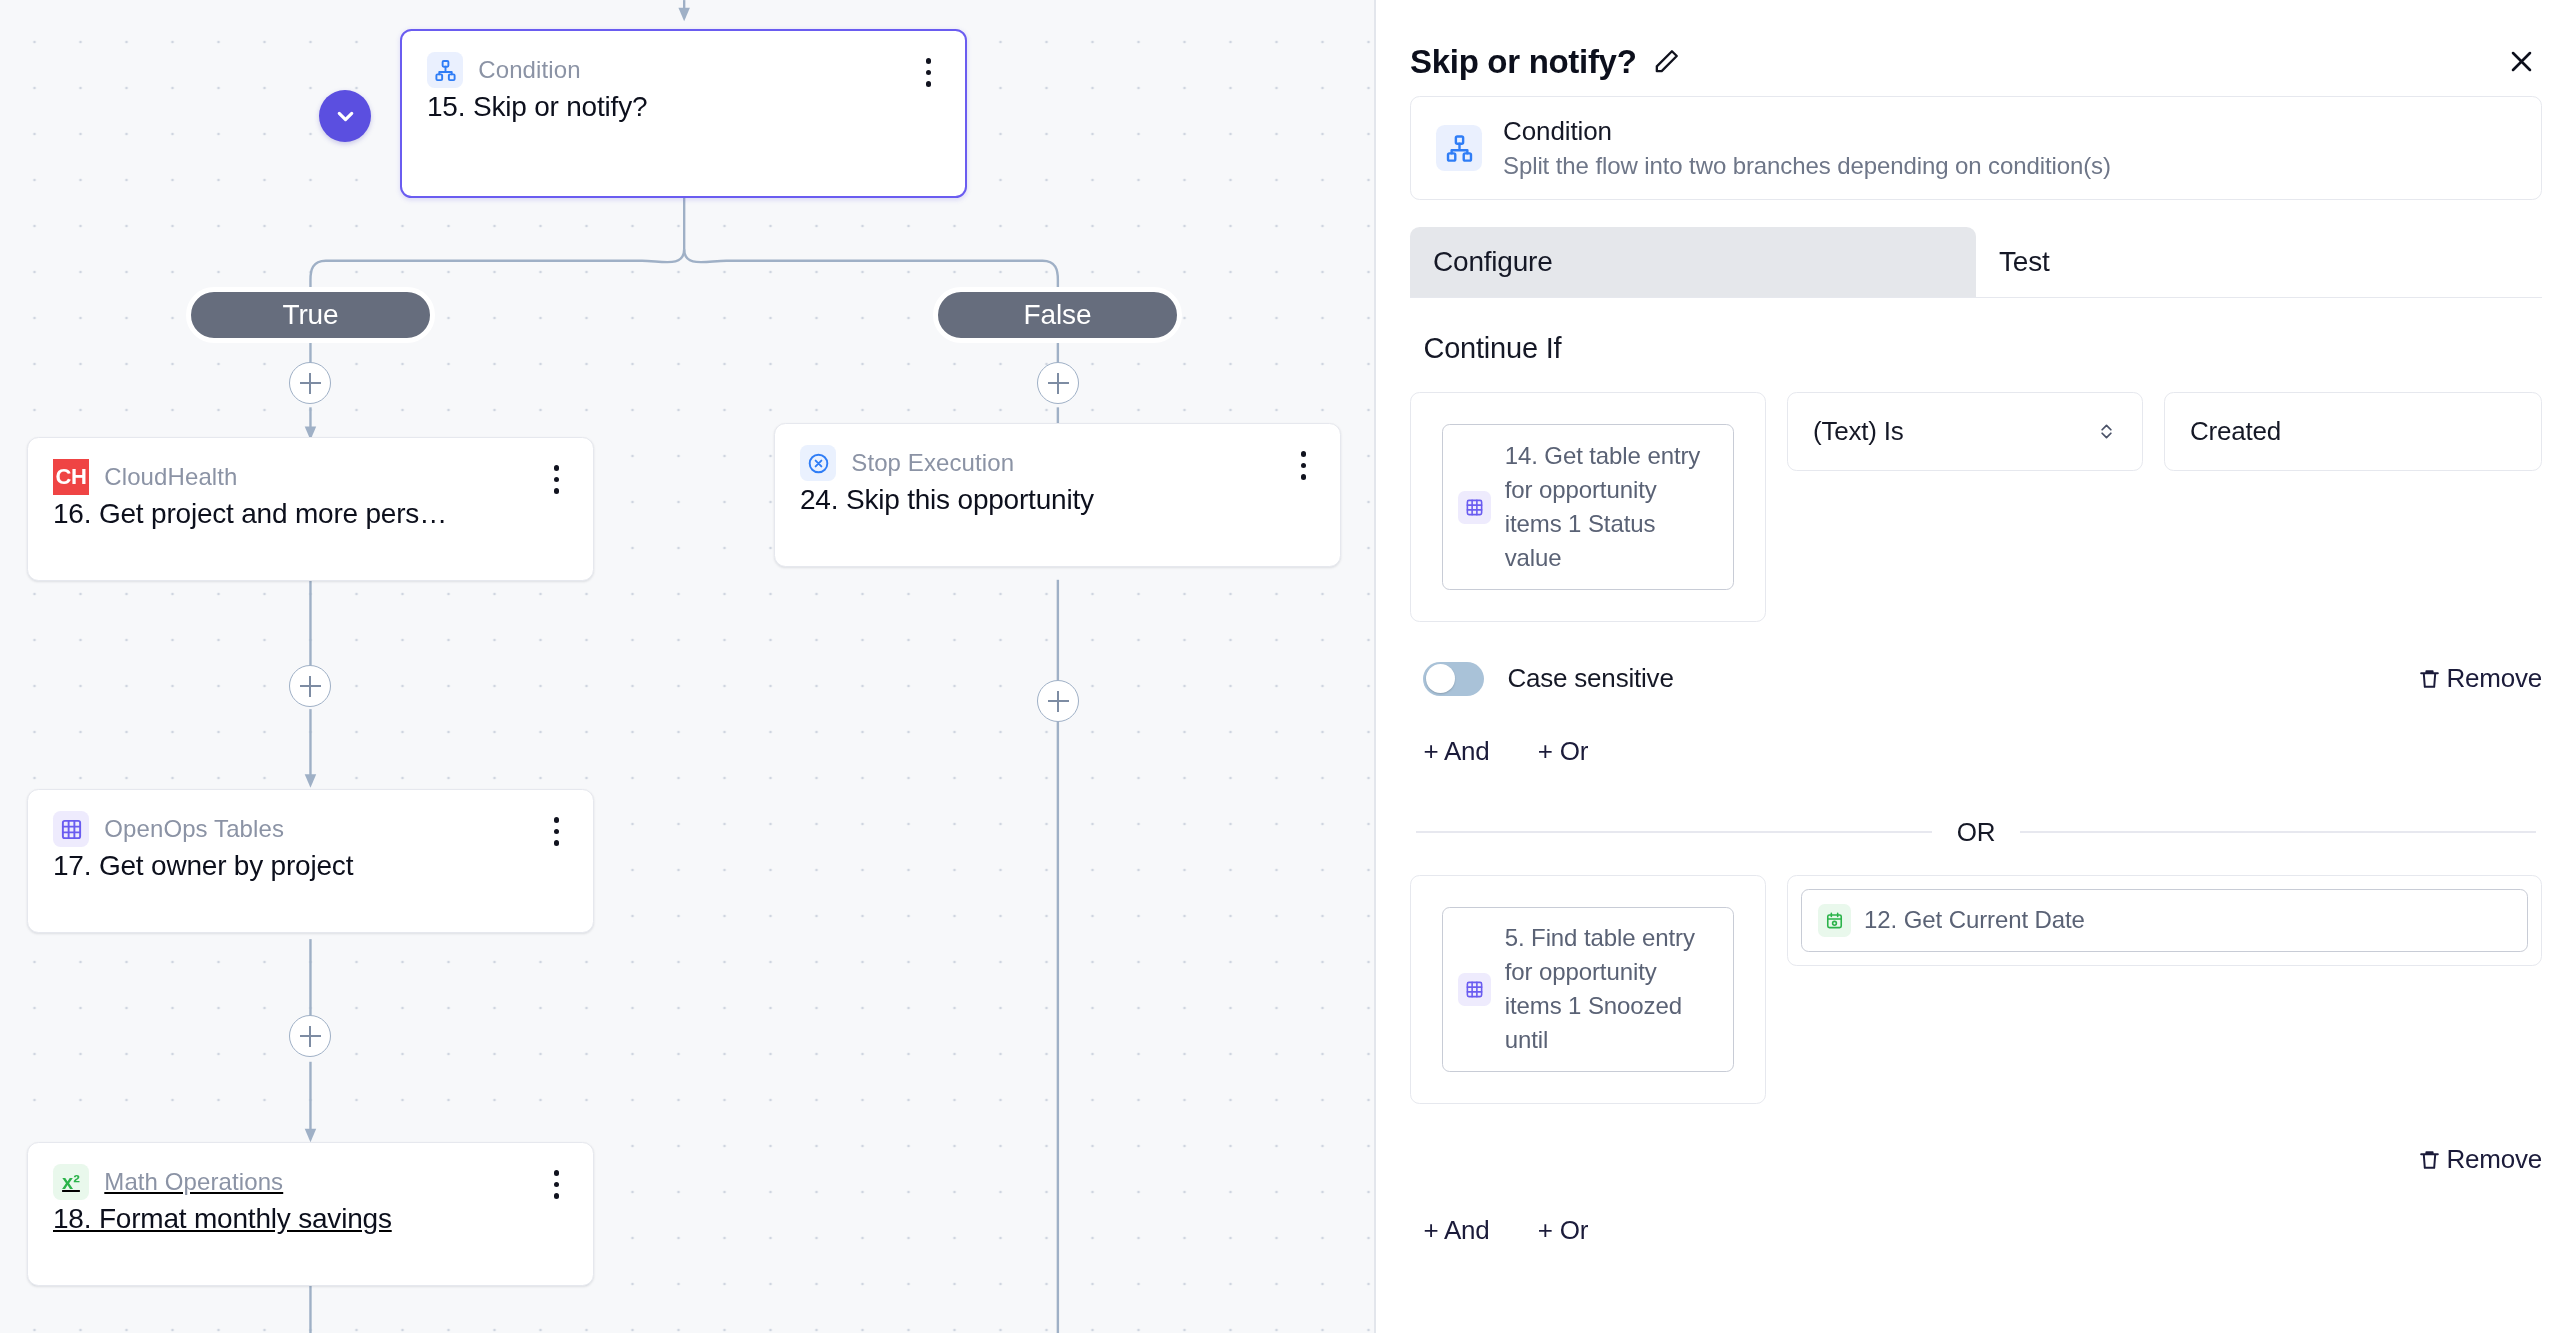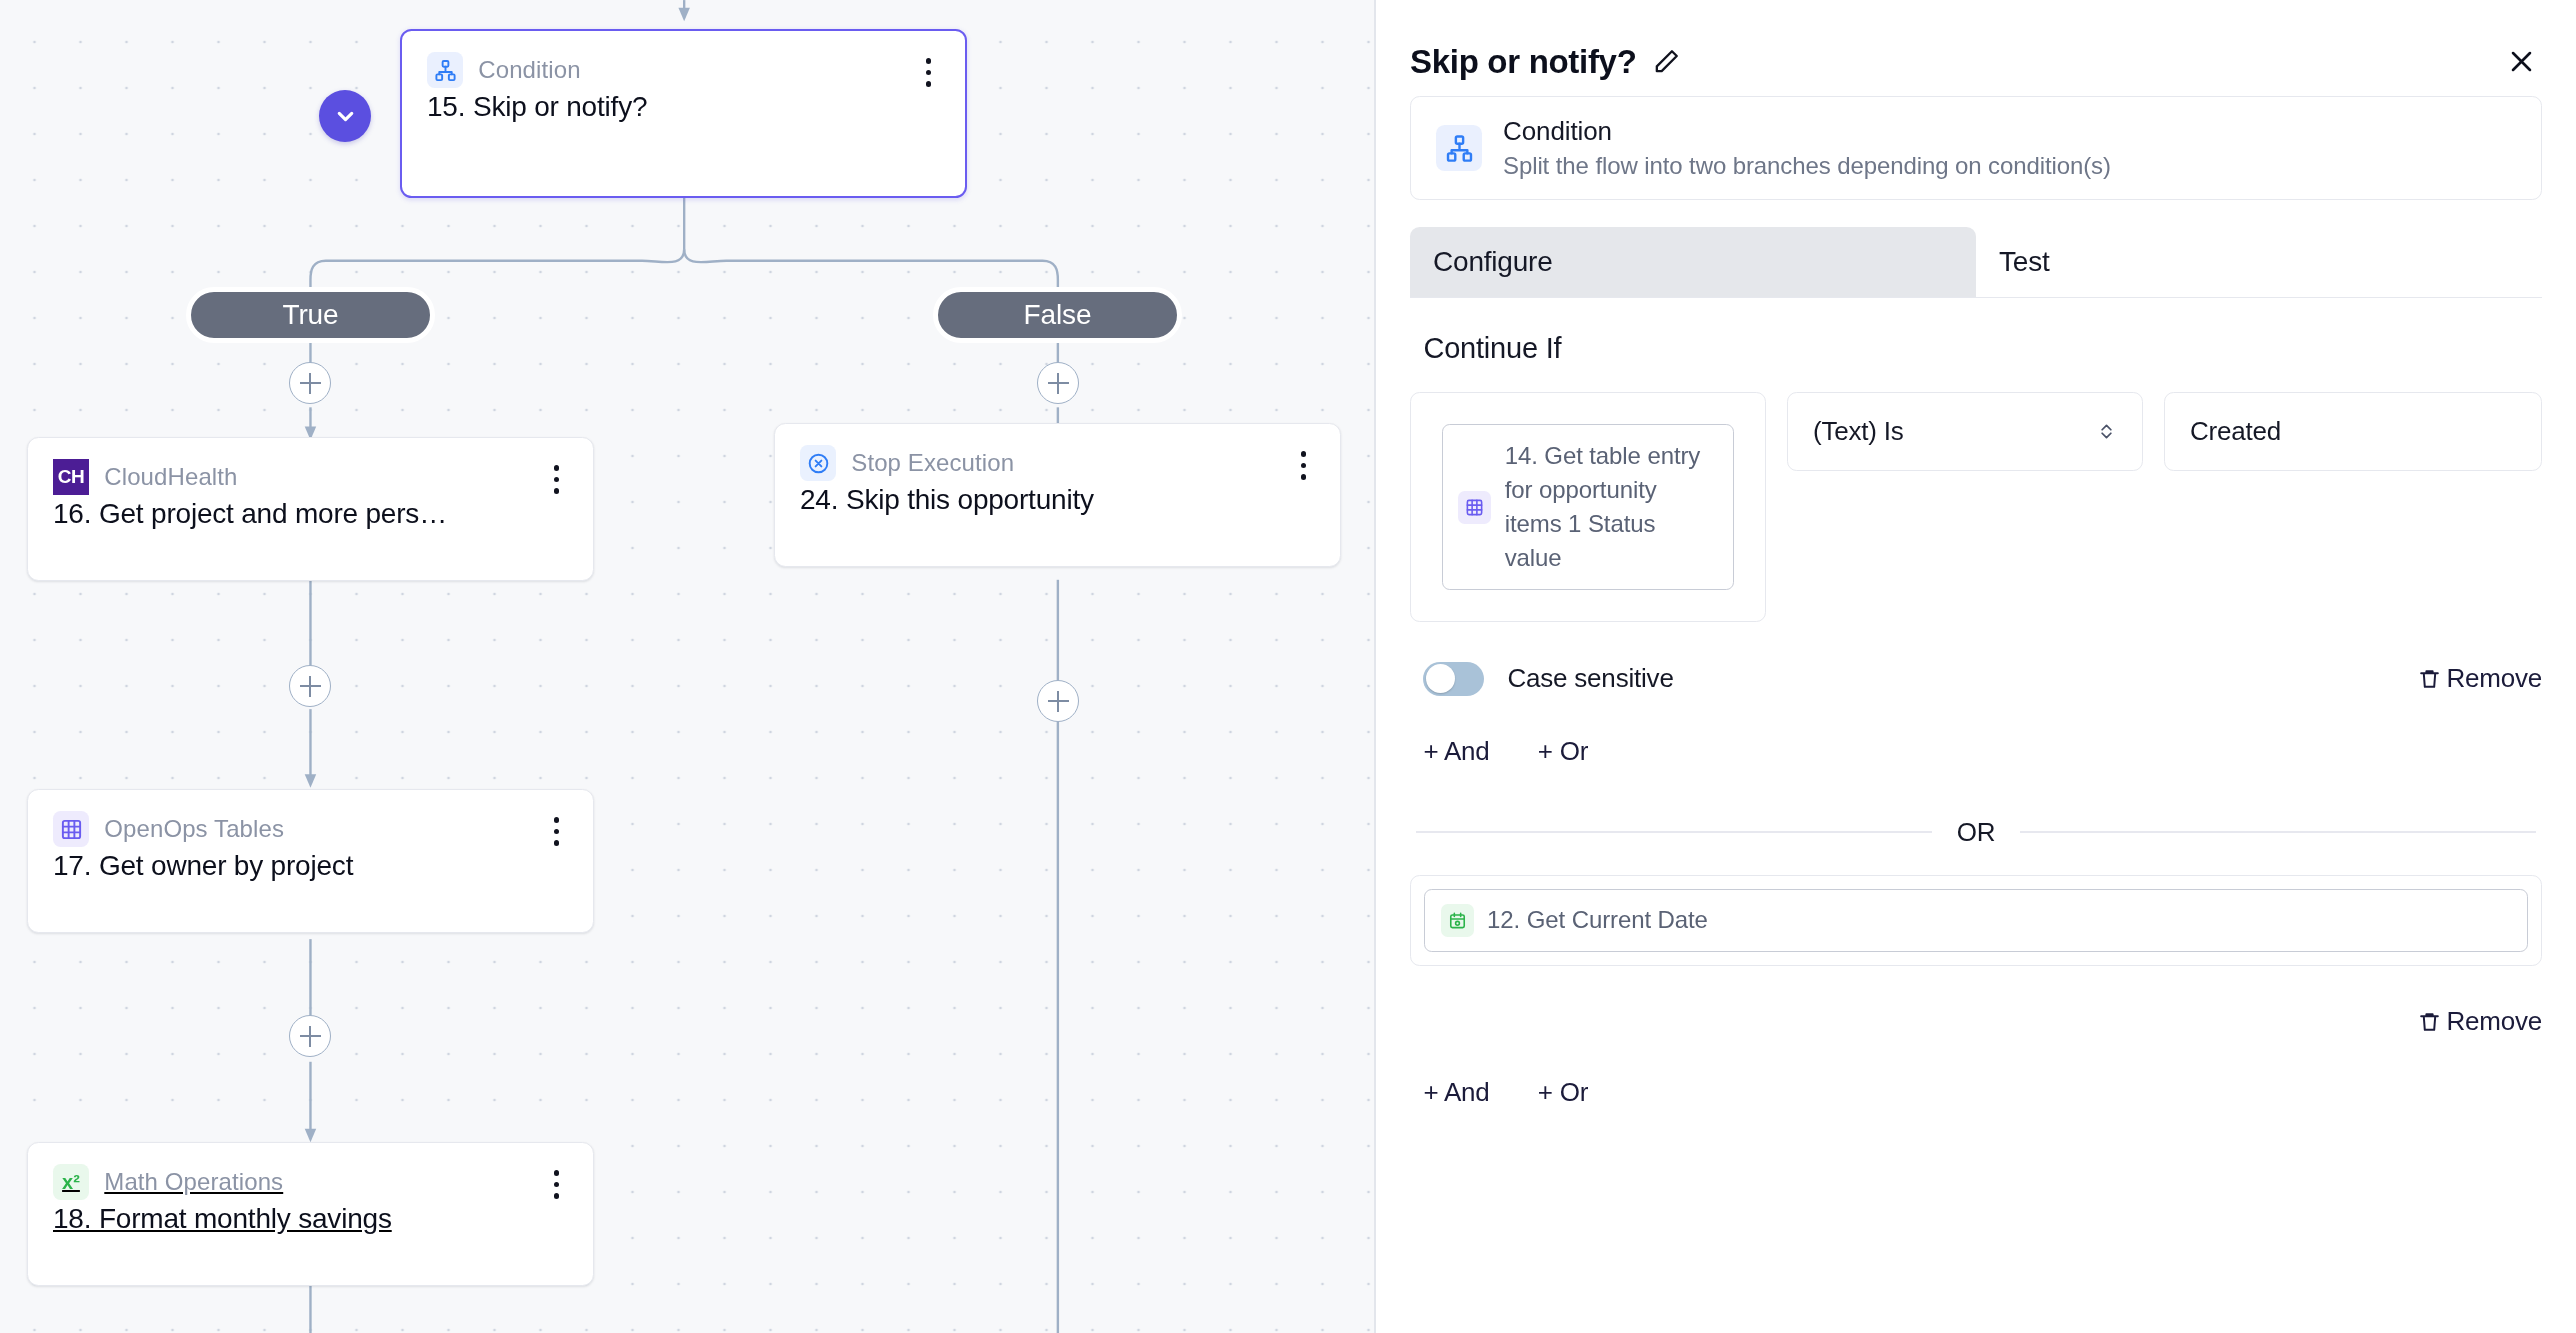--- a/index.html
+++ b/index.html
@@ -40,22 +40,22 @@
     border: 2.9px solid #6a5cf0;
     box-shadow: 0 1.9px 5.7px rgba(90,80,230,0.18);
   }
   .node-head { display: flex; align-items: center; gap: 15.3px; }
   .node-logo {
     width: 36px; height: 36px; border-radius: 7.7px;
     display: flex; align-items: center; justify-content: center;
     flex: 0 0 36px;
   }
   .logo-condition { background: #eaf0fe; }
-  .logo-cloudhealth { background: #4c1d95; color: #ffffff;
-     font-size: 19px; font-weight: 700; letter-spacing: -0.5px; border-radius: 0; }
+  .logo-cloudhealth { background: #ef4444; color: #ffffff;
+     font-size: 22px; font-weight: 700; letter-spacing: -0.5px; border-radius: 0; }
   .logo-tables { background: #eeebfd; }
   .logo-math { background: #e9f8ec; color: #2bb34a; font-size: 20px; font-weight: 600; }
   .logo-stop { background: #eaf1fe; }
   .node-kind {
     font-size: 24px; color: #8b93a5; font-weight: 400; letter-spacing: 0.1px;
     white-space: nowrap;
   }
   .node-title {
     margin-top: 3px;
     font-size: 28px; color: #0c0f1c; font-weight: 400; letter-spacing: -0.2px;
@@ -464,20 +464,31 @@
       <span class="andor-btn">+ Or</span>
     </div>
 
     <div class="or-divider">
       <span class="line"></span>
       <span class="or-text">OR</span>
       <span class="line"></span>
     </div>
 
     <div class="cond-row">
+      <div class="chip-box">
+        <div class="chip">
+          <span class="chip-icon tables">
+            <svg width="19" height="19" viewBox="0 0 24 24" fill="none" stroke="#6a5cf0" stroke-width="2" stroke-linecap="round" stroke-linejoin="round">
+              <rect x="3" y="3" width="18" height="18" rx="2"></rect>
+              <path d="M3 9h18M3 15h18M9 3v18M15 3v18"></path>
+            </svg>
+          </span>
+          <span class="chip-text">5. Find table entry for opportunity items 1 Snoozed until</span>
+        </div>
+      </div>
 
 
       <div class="chip-wrap-right">
         <div class="chip">
           <span class="chip-icon date">
             <svg width="19" height="19" viewBox="0 0 24 24" fill="none" stroke="#2bb34a" stroke-width="2" stroke-linecap="round" stroke-linejoin="round">
               <rect x="3.5" y="5" width="17" height="16" rx="2"></rect>
               <path d="M8 3v4M16 3v4M3.5 10h17"></path>
               <circle cx="12" cy="15.5" r="2.4"></circle>
             </svg>

